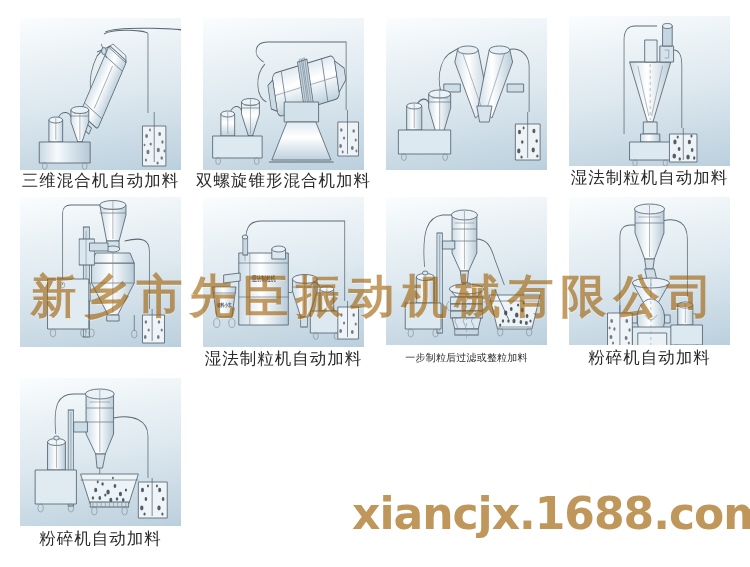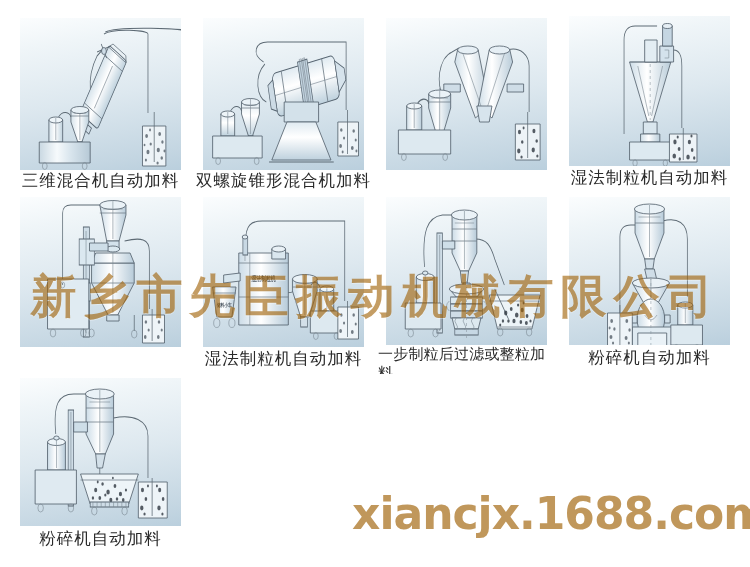--- a/index.html
+++ b/index.html
@@ -31,21 +31,21 @@
   .cell.r3 .panel{flex-basis:148px;margin-top:4px;}
   .caption{
     flex:1 1 auto;
     display:flex;align-items:center;justify-content:center;
     color:#2a2a2a;
     font-size:16.5px;
     letter-spacing:1px;
     background:#ffffff;
     padding-bottom:4px;
   }
-  .caption.small{font-size:15px;letter-spacing:0.2px;}
+  .caption.small{font-size:10px;letter-spacing:0.2px;}
   svg.art{position:absolute;left:0;top:0;width:100%;height:100%;display:block;}
   .ln{fill:none;stroke:#5d6a74;stroke-width:1.1;}
   .ln2{fill:none;stroke:#6d7a85;stroke-width:0.9;}
   .thin{fill:none;stroke:#7b8892;stroke-width:0.7;}
   .metal{stroke:#566470;stroke-width:1;}
   .dash{fill:none;stroke:#8d99a3;stroke-width:0.7;stroke-dasharray:3 3;}
   .gran{fill:#4a555f;opacity:.75;}
   .gran2{fill:#2f3740;opacity:.8;}
 
   

